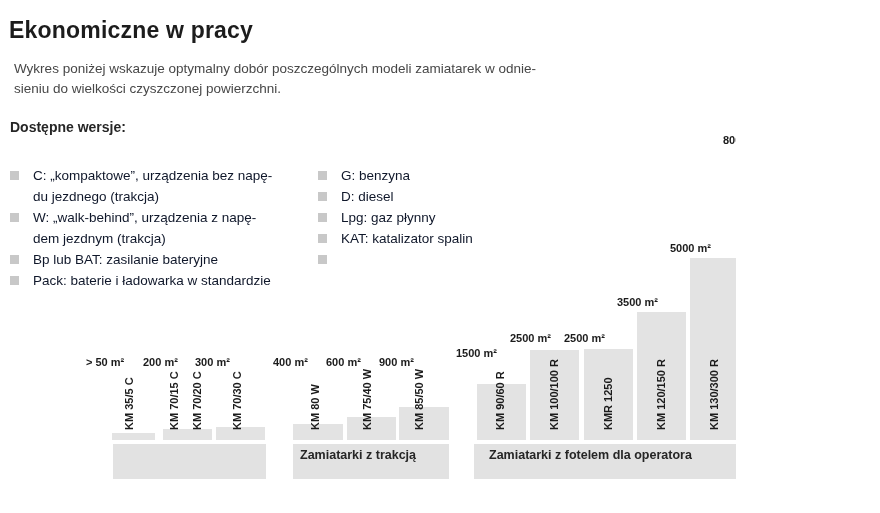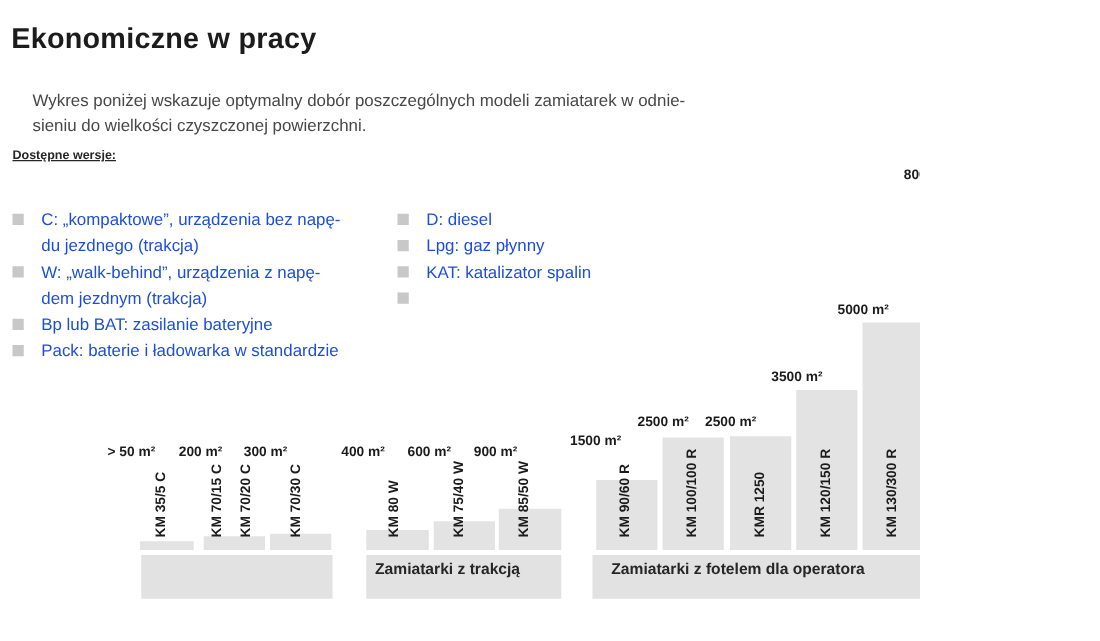--- a/index.html
+++ b/index.html
@@ -6,32 +6,32 @@
   .page{
     position:relative;width:736px;height:513px;overflow:hidden;
     font-family:"Liberation Sans","DejaVu Sans",sans-serif;
     background:#ffffff;color:#1f1f1f;
   }
   .title{
     position:absolute;left:9px;top:17px;margin:0;
     font-size:23px;font-weight:bold;color:#1c1c1c;letter-spacing:0.2px;
   }
   .intro{
-    position:absolute;left:10px;top:55px;margin:16px;width:600px;
+    position:absolute;left:10px;top:55px;margin:4px;width:600px;
     font-size:13.5px;line-height:20px;color:#474747;white-space:pre-line;
   }
   .versions-heading{
     position:absolute;left:10px;top:119px;margin:0;
-    font-size:10px;font-weight:bold;color:#262626;text-decoration:underline;
+    font-size:14px;font-weight:bold;color:#262626;
   }
   .legend-list{position:absolute;margin:0;padding:0;list-style:none;}
   .legend-list.left{left:10px;top:165px;width:300px;}
   .legend-list.right{left:318px;top:165px;width:290px;}
   .legend-item{display:flex;align-items:flex-start;column-gap:14px;
-    font-size:13.5px;line-height:21px;color:#1d4ed8;}
+    font-size:13.5px;line-height:21px;color:#0f172a;}
   .bullet{flex:0 0 auto;width:9px;height:9px;background:#c8c8c8;margin-top:6px;}
   .legend-text{white-space:pre-line;}
   
   .chart{position:absolute;left:0;top:0;width:880px;height:513px;}
   .bar{position:absolute;background:#e3e3e3;}
   .band{position:absolute;background:#e2e2e2;top:444px;height:35px;box-sizing:border-box;}
   .band-caption{position:absolute;top:447px;margin:0;
     font-size:12.5px;line-height:16px;font-weight:bold;color:#262626;white-space:pre-line;}
   .area-label{position:absolute;width:90px;
     font-size:11px;font-weight:bold;color:#1b1b1b;white-space:nowrap;}
@@ -61,20 +61,24 @@
       <li class="legend-item">
         <span class="bullet" style="background: rgb(200, 200, 200);"></span>
         <span class="legend-text">Bp lub BAT: zasilanie bateryjne</span>
       </li>
       <li class="legend-item">
         <span class="bullet" style="background: rgb(200, 200, 200);"></span>
         <span class="legend-text">Pack: baterie i ładowarka w standardzie</span>
       </li>
     </ul>
   <ul class="legend-list right">
+      <li class="legend-item">
+        <span class="bullet" style="background: rgb(200, 200, 200);"></span>
+        <span class="legend-text">G: benzyna</span>
+      </li>
       <li class="legend-item">
         <span class="bullet" style="background: rgb(200, 200, 200);"></span>
         <span class="legend-text">D: diesel</span>
       </li>
       <li class="legend-item">
         <span class="bullet" style="background: rgb(200, 200, 200);"></span>
         <span class="legend-text">Lpg: gaz płynny</span>
       </li>
       <li class="legend-item">
         <span class="bullet" style="background: rgb(200, 200, 200);"></span>

